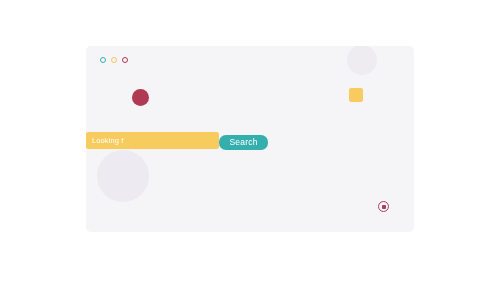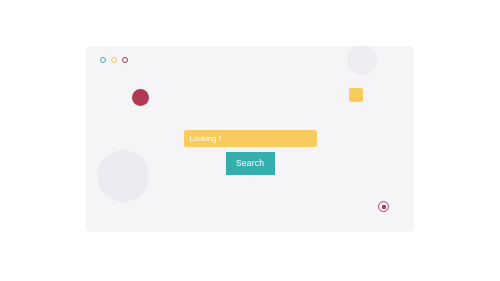--- a/index.html
+++ b/index.html
@@ -126,21 +126,21 @@
     border-radius: 1px;
   }
 
   
   .search-form {
     position: absolute;
     left: 0;
     top: 84px;
     width: 328px;
     display: flex;
-    flex-direction: column;
+    flex-direction: row;
     align-items: center;
   }
   .search-input {
     width: 133px;
     height: 17px;
     background: #f8cb5e;
     border: none;
     border-radius: 2.5px;
     outline: none;
     padding: 0 6px;
@@ -150,27 +150,27 @@
     color: #ffffff;
     letter-spacing: 0.1px;
     line-height: 17px;
   }
   .search-input::placeholder {
     color: #fdf0d2;
     opacity: 1;
   }
   .search-button {
     margin-top: 5px;
-    height: 23px;
+    height: 15px;
     min-width: 49px;
     padding: 0 8px;
     background: #35aeae;
     color: #ffffff;
     border: none;
-    border-radius: 0;
+    border-radius: 7px;
     font-family: "Liberation Sans", sans-serif;
     font-size: 8.5px;
     letter-spacing: 0.2px;
     cursor: pointer;
     line-height: 15px;
   }
 </style>
 </head>
 <body>
 

